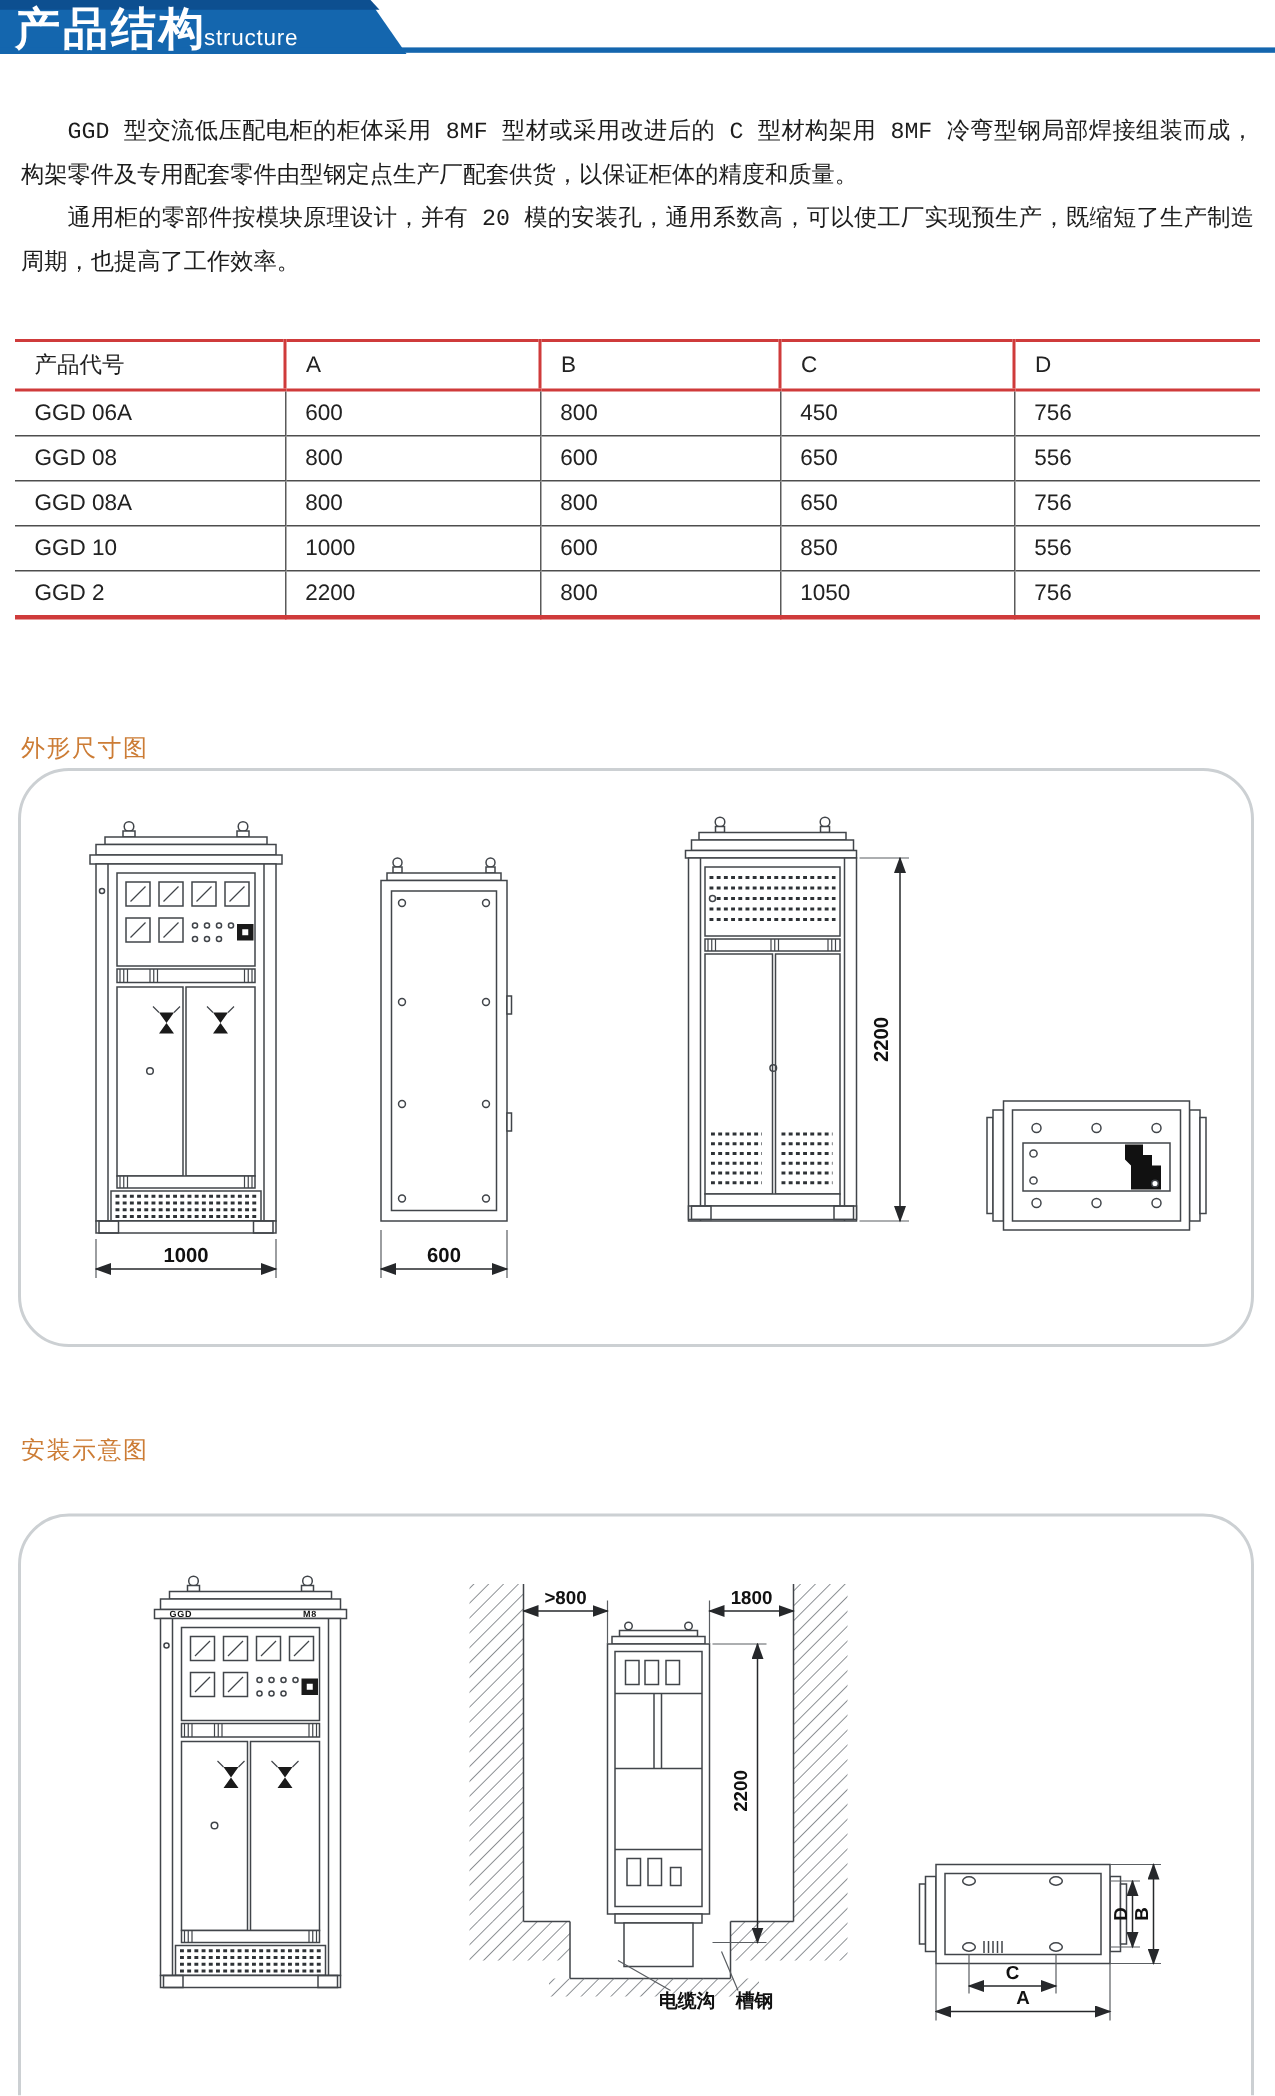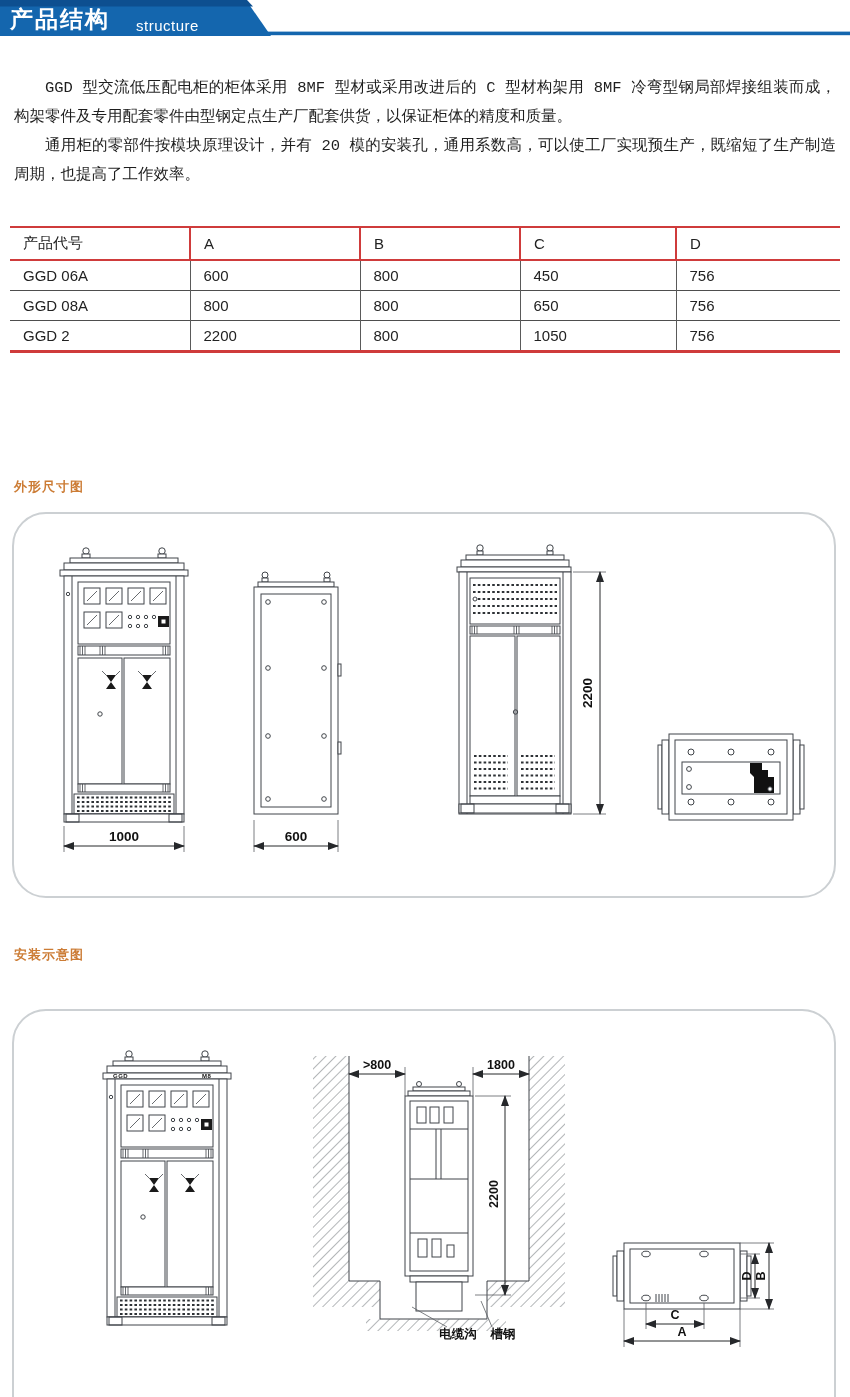--- a/index.html
+++ b/index.html
@@ -4,35 +4,35 @@
 <style>
   :root{
     --blue:#1466ae; --blue-dark:#0d4f90; --red:#cf3b3b; --orange:#cc7c35;
     --ink:#1d1d1d; --line:#41454a;
   }
   html,body{margin:0;padding:0;background:#fff;}
   #page{position:relative;width:850px;height:1397px;background:#fff;overflow:hidden;
         font-family:"Liberation Sans",sans-serif;color:var(--ink);}
   
   .banner{position:absolute;top:0;left:0;width:850px;height:36px;}
-  .banner .title{position:absolute;left:10px;top:6px;font-size:23px;font-weight:700;color:#fff;letter-spacing:2px;line-height:27px;}
+  .banner .title{position:absolute;left:10px;top:6px;font-size:30px;font-weight:700;color:#fff;letter-spacing:2px;line-height:27px;}
   .banner .subtitle{position:absolute;left:136px;top:17px;font-size:15px;color:#fff;letter-spacing:.5px;}
   
   .intro{position:absolute;top:74px;left:14px;width:822px;}
   .intro p{margin:0;text-indent:2em;font-size:15.5px;line-height:29px;text-align:justify;color:var(--ink);font-family:Liberation Mono, monospace;}
   
   table.spec{position:absolute;top:226px;left:10px;width:830px;table-layout:fixed;
              border-collapse:collapse;font-size:15px;color:#222;
              border-top:2px solid var(--red);border-bottom:3px solid var(--red);}
   table.spec th{height:31px;font-weight:400;text-align:left;padding:0 16px 0 13px;border-bottom:2.5px solid var(--red);}
   table.spec th + th{border-left:2px solid var(--red);}
   table.spec td{height:29px;padding:0 0 0 13px;border-top:1.5px solid #4e4e4e;}
   table.spec td + td{border-left:1.2px solid #5a5a5a;}
   
-  .sec-label{position:absolute;left:14px;font-size:13px;font-weight:700;color:var(--orange);letter-spacing:1px;}
+  .sec-label{position:absolute;left:14px;font-size:16px;font-weight:400;color:var(--orange);letter-spacing:1px;margin-top:11px;}
   #outline-label{top:478px;} #install-label{top:946px;}
   .panel{position:absolute;left:12px;width:824px;border:2px solid #ccd0d3;border-radius:34px;background:#fff;box-sizing:border-box;}
   #outline-panel{top:512px;height:386px;}
   #install-panel{top:1009px;height:474px;}
   .panel svg{display:block;margin:0;}
   
   svg .fw{fill:#fff;stroke:var(--line);stroke-width:1;}
   svg .ln{fill:none;stroke:var(--line);stroke-width:1;}
   svg .thin{stroke-width:.8;}
   svg .dash{stroke:#2e3236;stroke-width:2.1;stroke-dasharray:2.6 2.2;fill:none;}
@@ -85,25 +85,39 @@
     </thead>
     <tbody>
       <tr>
         <td>GGD 06A</td>
         <td>600</td>
         <td>800</td>
         <td>450</td>
         <td>756</td>
       </tr>
       <tr>
+        <td>GGD 08</td>
+        <td>800</td>
+        <td>600</td>
+        <td>650</td>
+        <td>556</td>
+      </tr>
+      <tr>
         <td>GGD 08A</td>
         <td>800</td>
         <td>800</td>
         <td>650</td>
         <td>756</td>
+      </tr>
+      <tr>
+        <td>GGD 10</td>
+        <td>1000</td>
+        <td>600</td>
+        <td>850</td>
+        <td>556</td>
       </tr>
       <tr>
         <td>GGD 2</td>
         <td>2200</td>
         <td>800</td>
         <td>1050</td>
         <td>756</td>
       </tr>
     </tbody>
   </table>

